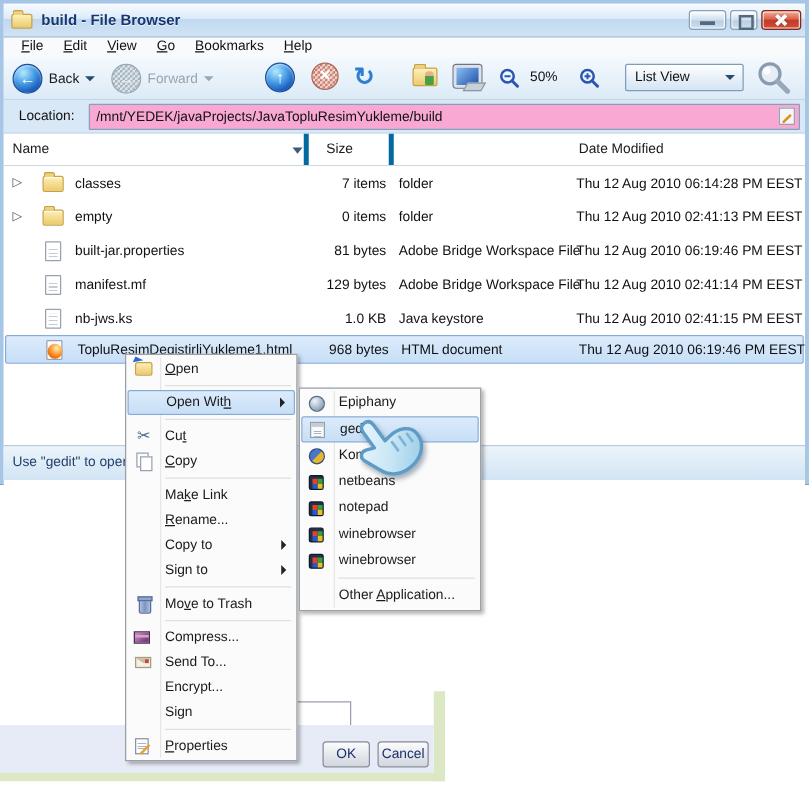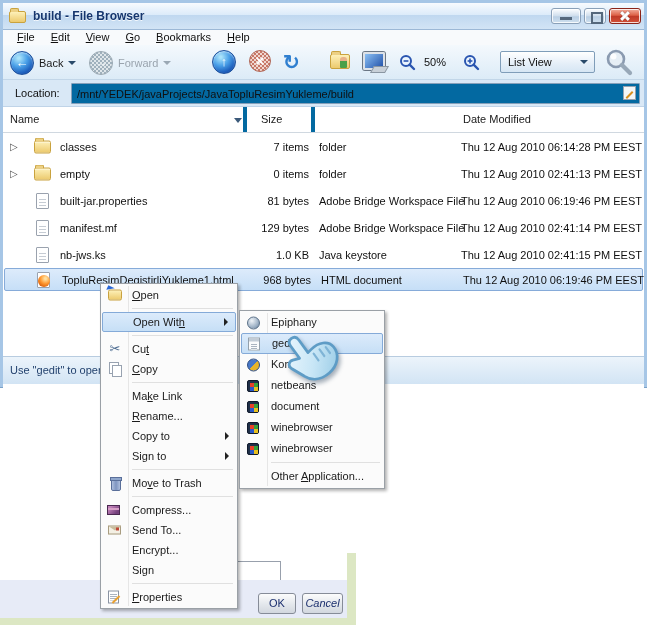--- a/index.html
+++ b/index.html
@@ -8,21 +8,21 @@
   u{text-decoration:underline;}
 
   
   #bgdlg{position:absolute;left:0;top:553px;width:356px;height:72px;background:#fff;
     border-right:9px solid #dce7c3;border-bottom:7px solid #dce7c3;z-index:0;}
   .bg-box{position:absolute;left:150px;top:8px;width:131px;height:20px;background:#fff;border:1px solid #98a0ac;}
   .bg-panel{position:absolute;left:0;top:27px;right:0;bottom:0;background:#e7ebf7;}
   .dlg-btn{position:absolute;top:13px;height:21px;border:1px solid #868c98;border-radius:3px;
     background:linear-gradient(#fcfcfc,#e3e7ec 55%,#d2d7de);color:#1c2f6e;text-align:center;line-height:19px;}
   #ok-btn{left:258px;width:38px;}
-  #cancel-btn{left:302px;width:41px;font-style:italic;}
+  #cancel-btn{left:302px;width:41px;}
 
   
   #win{position:absolute;left:0;top:0;width:647px;height:387px;border:3px solid #a6c6e6;
     outline:1px solid #7ba2c9;background:#fff;z-index:1;}
 
   .titlebar{position:relative;height:27px;background:linear-gradient(#f8fbfe,#dcebfa 45%,#c0d8f0 48%,#d2e4f5);
     display:flex;align-items:center;padding:0 6px;border-bottom:1px solid #9cb8d6;}
   .t-folder{width:17px;height:12px;background:linear-gradient(#fdf0b8,#ecca6e);border:1px solid #c9a23e;
     border-radius:2px;position:relative;margin-top:2px;}
   .t-folder::before{content:"";position:absolute;top:-4px;left:0;width:7px;height:3px;background:#ecd084;
@@ -83,21 +83,21 @@
   #zoom-in-ic{left:460px;}
   .zoom-level{position:absolute;left:421px;top:0;line-height:35px;}
   .combo{position:absolute;left:497px;top:6px;width:95px;height:22px;border:1px solid #7f9db9;border-radius:2px;
     background:linear-gradient(#fff,#e4eef8 60%,#d6e6f4);line-height:20px;padding-left:7px;}
   .combo .caret{position:absolute;right:6px;top:8px;}
   #search-ic{position:absolute;left:601px;top:3px;}
 
   .locbar{position:relative;height:27px;background:#d9e8f6;border-bottom:1px solid #c0d4e8;}
   .loc-label{position:absolute;left:12px;line-height:27px;}
   .loc-wrap{position:absolute;left:68px;right:4px;top:3px;height:21px;}
-  .loc-input{width:100%;height:21px;border:1px solid #86a0ba;border-radius:1px;background:#0369a1;
+  .loc-input{width:100%;height:21px;border:1px solid #86a0ba;border-radius:1px;background:#f9a8d4;
     font-family:"Liberation Sans",sans-serif;font-size:11px;padding:0 10px 0 5px;color:#101010;}
   .loc-ic{position:absolute;right:4px;top:3px;width:13px;height:14px;background:#f4f6f8;border:1px solid #98a2b0;}
   .loc-ic::after{content:"";position:absolute;width:9px;height:2px;background:#d89020;transform:rotate(-45deg);left:1px;top:7px;}
 
   .headerrow{position:relative;height:26px;background:#fff;border-bottom:1px solid #d0d8e0;}
   .hcell{position:absolute;top:0;bottom:0;border-right:4px solid #0369a1;line-height:25px;padding-left:6px;color:#1a1a1a;}
   .h-name{left:0;width:244px;padding-left:7px;}
   .h-size{left:244px;width:68px;padding-left:14px;}
   .h-type{left:312px;width:142px;}
   .h-date{left:454px;width:187px;border-right:none;}
@@ -340,21 +340,21 @@
     <div class="mi"><span>Sign</span></div>
     <div class="sep"></div>
     <div class="mi"><span class="ic ic-props"></span><span><u>P</u>roperties</span></div>
   </div>
 
 <div class="menu" id="sub">
     <div class="mi"><span class="ic ic-epiphany"></span><span>Epiphany</span></div>
     <div class="mi hl"><span class="ic ic-gedit"></span><span>gedit</span></div>
     <div class="mi"><span class="ic ic-kompozer"></span><span>KompoZer</span></div>
     <div class="mi"><span class="ic ic-winflag"></span><span>netbeans</span></div>
-    <div class="mi"><span class="ic ic-winflag"></span><span>document</span></div>
+    <div class="mi"><span class="ic ic-winflag"></span><span>notepad</span></div>
     <div class="mi"><span class="ic ic-winflag"></span><span>winebrowser</span></div>
     <div class="mi"><span class="ic ic-winflag"></span><span>winebrowser</span></div>
     <div class="sep"></div>
     <div class="mi"><span>Other <u>A</u>pplication...</span></div>
   </div>
 
 <div id="cursor">
   <svg width="58" height="60" viewBox="0 0 32 32" style="transform:rotate(-36deg);">
     <defs>
       <linearGradient id="cg" x1="0" y1="0" x2="1" y2="1">

